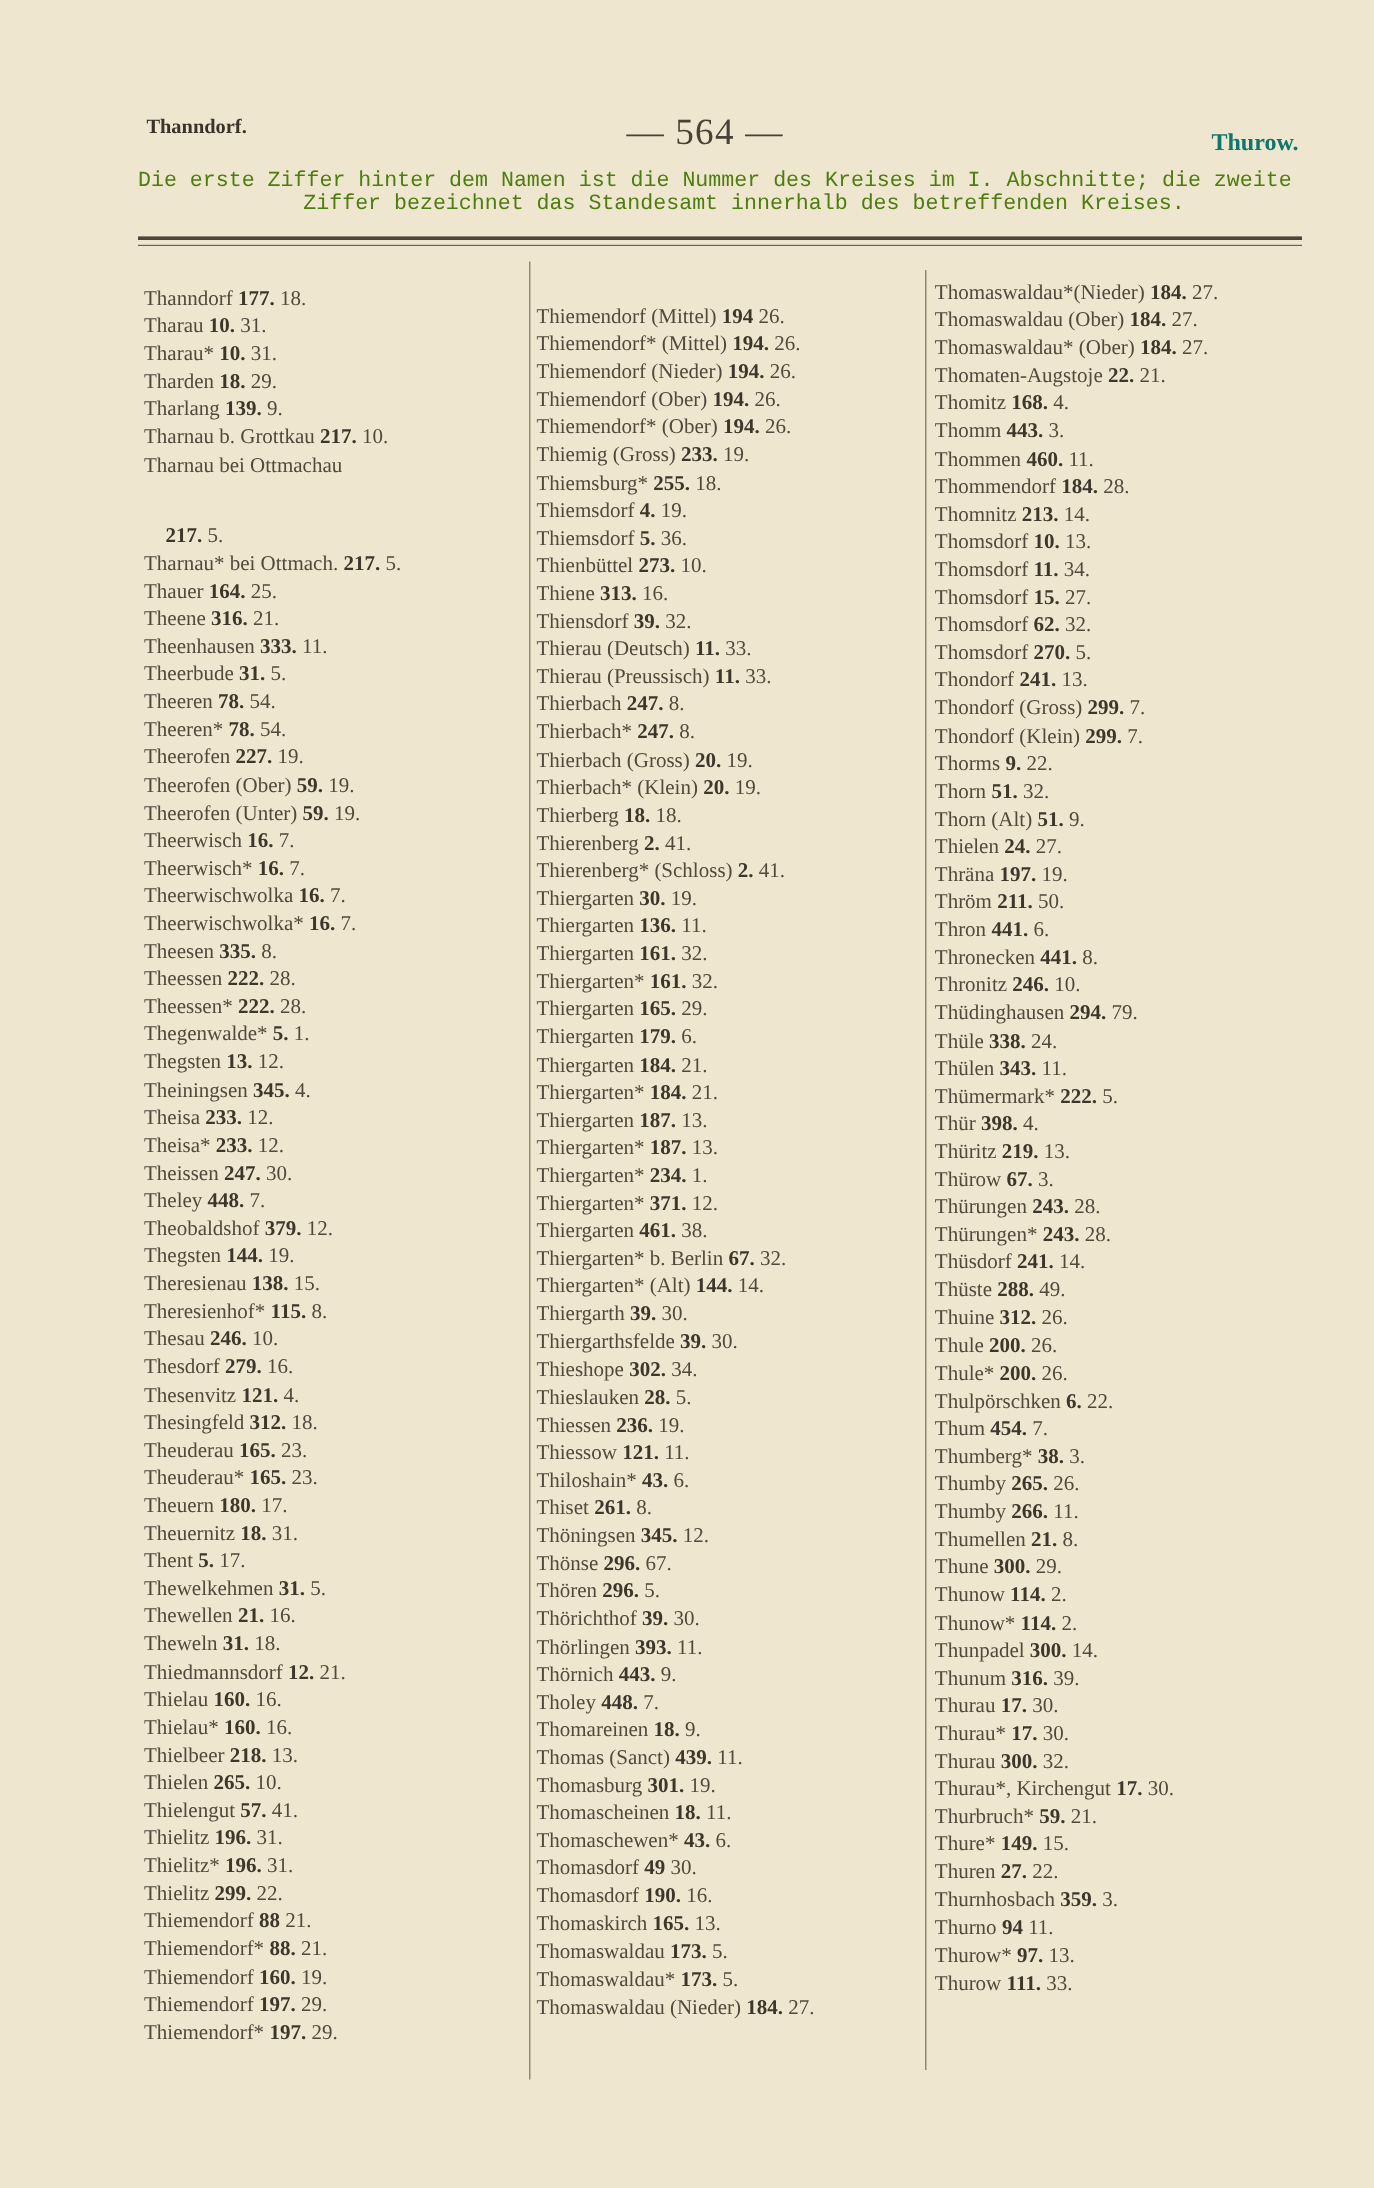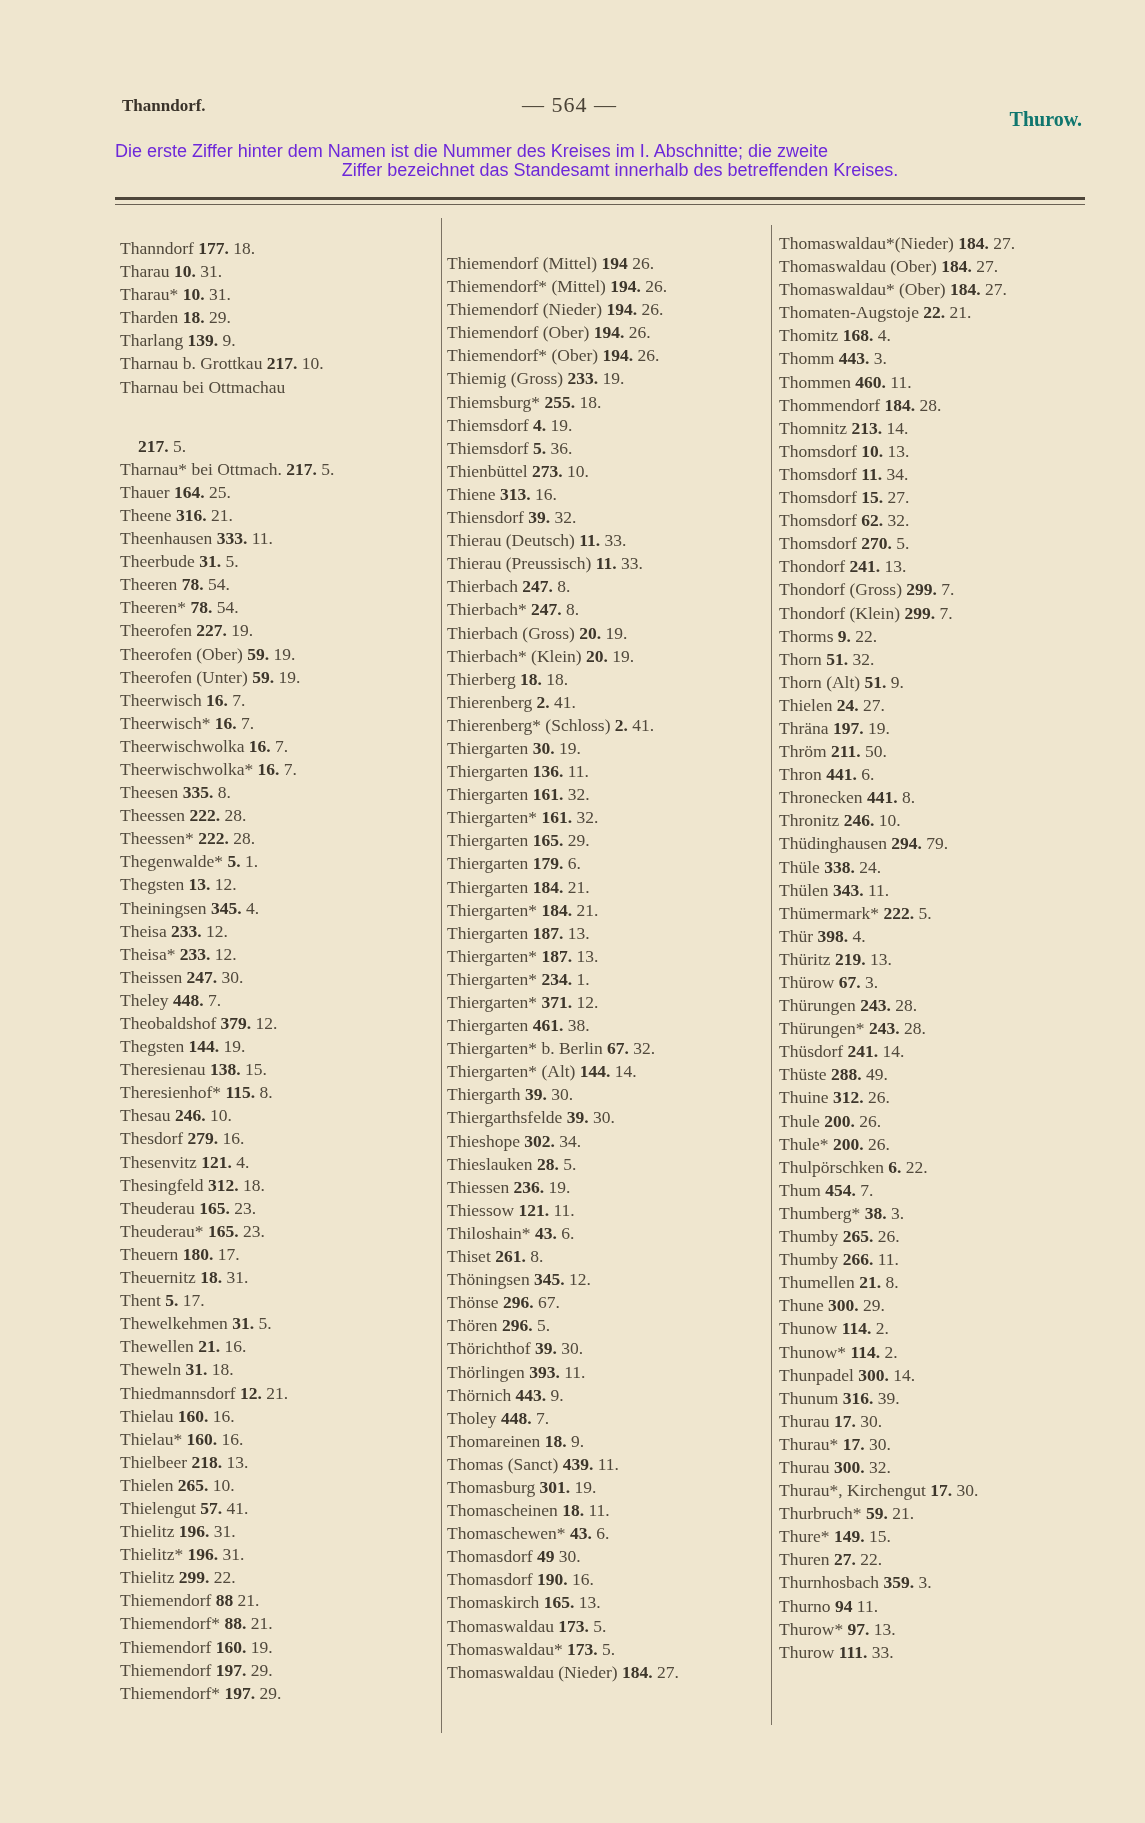--- a/index.html
+++ b/index.html
@@ -10,26 +10,26 @@
     color: #4a4236;
     position: relative;
     overflow: hidden;
   }
   .page { position: absolute; left: 0; top: 0; width: 1145px; height: 1823px; }
   .running-head {
     position: absolute; top: 92px; left: 122px; width: 960px; height: 30px;
     font-family: "Liberation Serif", serif;
   }
   .rh-left { position: absolute; left: 0; top: 4px; font-size: 17px; font-weight: bold; color: #3a332a; }
-  .rh-center { position: absolute; left: 400px; top: 0; font-size: 22px; color: #4a4236; letter-spacing: 1px; }
+  .rh-center { position: absolute; left: 400px; top: 0; font-size: 31px; color: #4a4236; letter-spacing: 1px; }
   .rh-right { position: absolute; right: 0; top: 16px; font-size: 20px; font-weight: bold; color: #0f766e; }
   .intro {
     position: absolute; top: 142px; left: 115px; width: 970px;
-    font-family: Liberation Sans, sans-serif;
-    font-size: 18px; line-height: 19px; color: #6d28d9; text-align: justify;
+    font-family: Liberation Mono, monospace;
+    font-size: 18px; line-height: 19px; color: #4d7c0f; text-align: justify;
   }
   .intro .l2 { display: block; text-align: center; padding-left: 40px; }
   .rule-thick { position: absolute; top: 197px; left: 115px; width: 970px; height: 3px; background: #4e463a; }
   .rule-thin { position: absolute; top: 204px; left: 115px; width: 970px; height: 1px; background: #6a6154; }
   .col {
     position: absolute; top: 235px;
     font-family: "Liberation Serif", serif;
     font-size: 17.5px; line-height: 23.1px; color: #51493c;
   }
   .col1 { left: 120px; width: 320px; top: 237px; }

